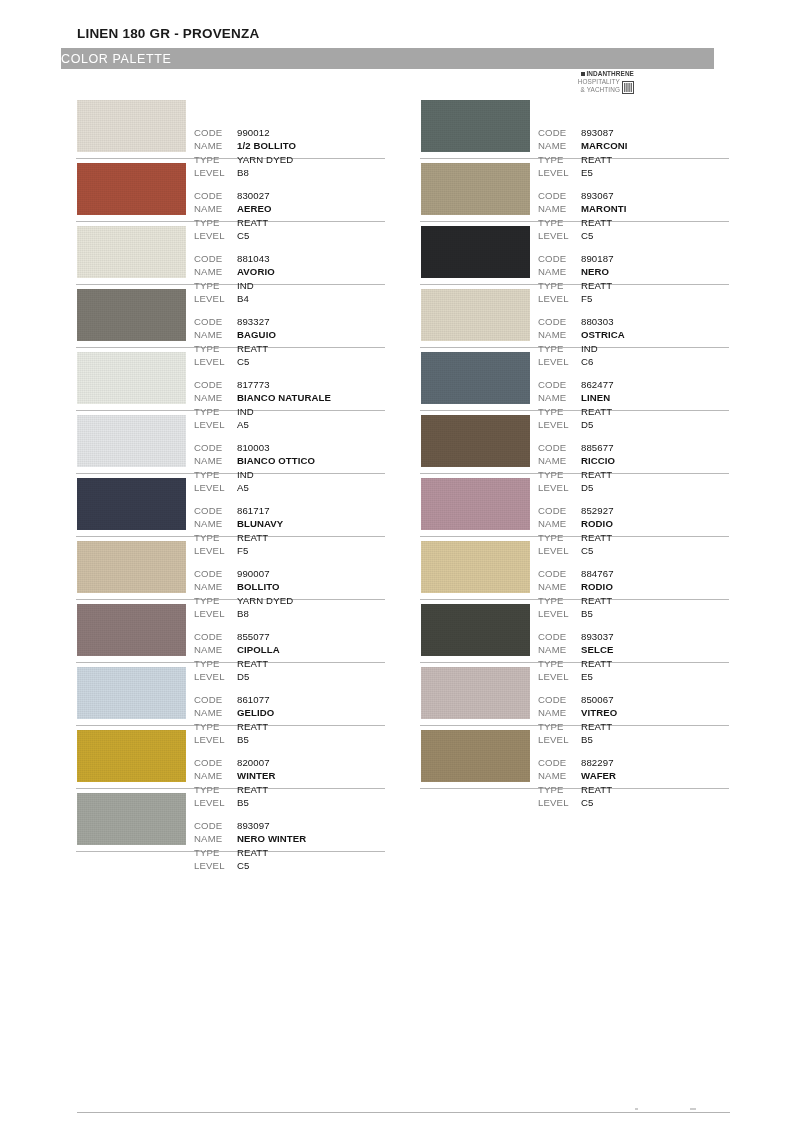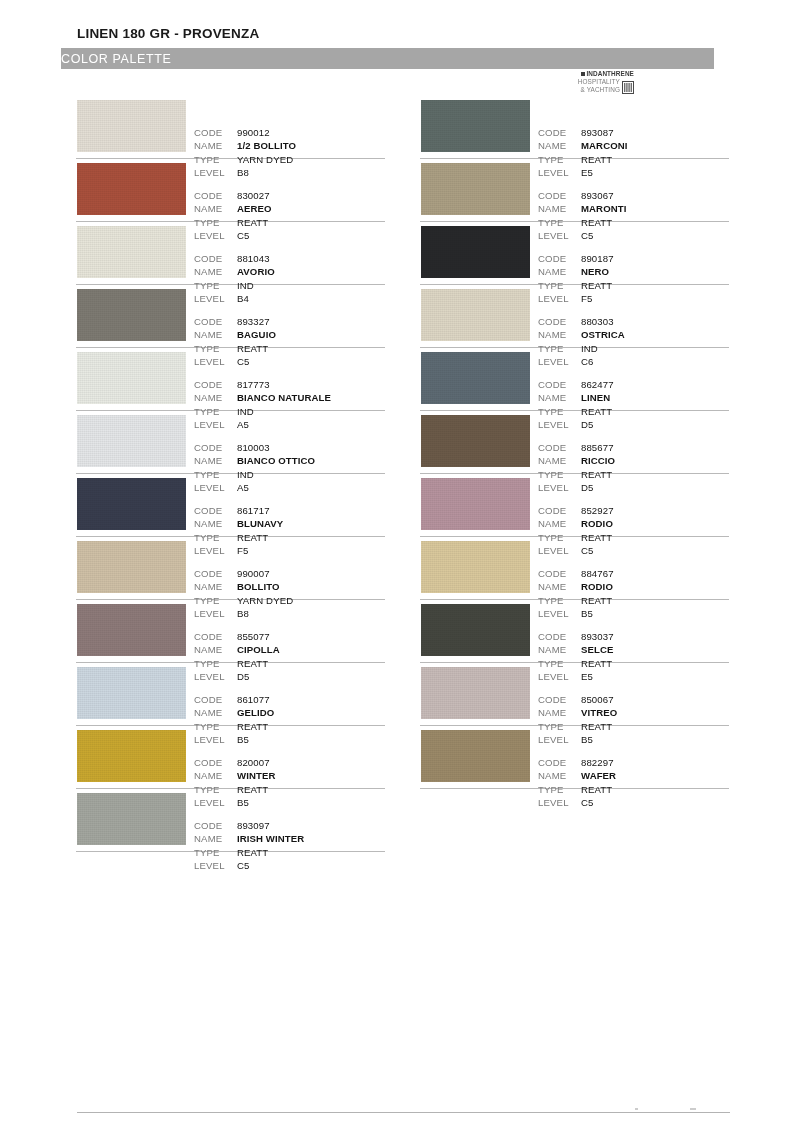--- a/index.html
+++ b/index.html
@@ -453,21 +453,21 @@
         </div>
         <div class="row">
           <div class="swatch" style="background: rgb(163, 166, 159);"></div>
           <div class="fields">
             <div class="field">
               <span class="field-label">CODE</span>
               <span class="field-value">893097</span>
             </div>
             <div class="field">
               <span class="field-label">NAME</span>
-              <span class="field-value bold">IRISH WINTER</span>
+              <span class="field-value bold">NERO WINTER</span>
             </div>
             <div class="field">
               <span class="field-label">TYPE</span>
               <span class="field-value">REATT</span>
             </div>
             <div class="field">
               <span class="field-label">LEVEL</span>
               <span class="field-value">C5</span>
             </div>
           </div>

